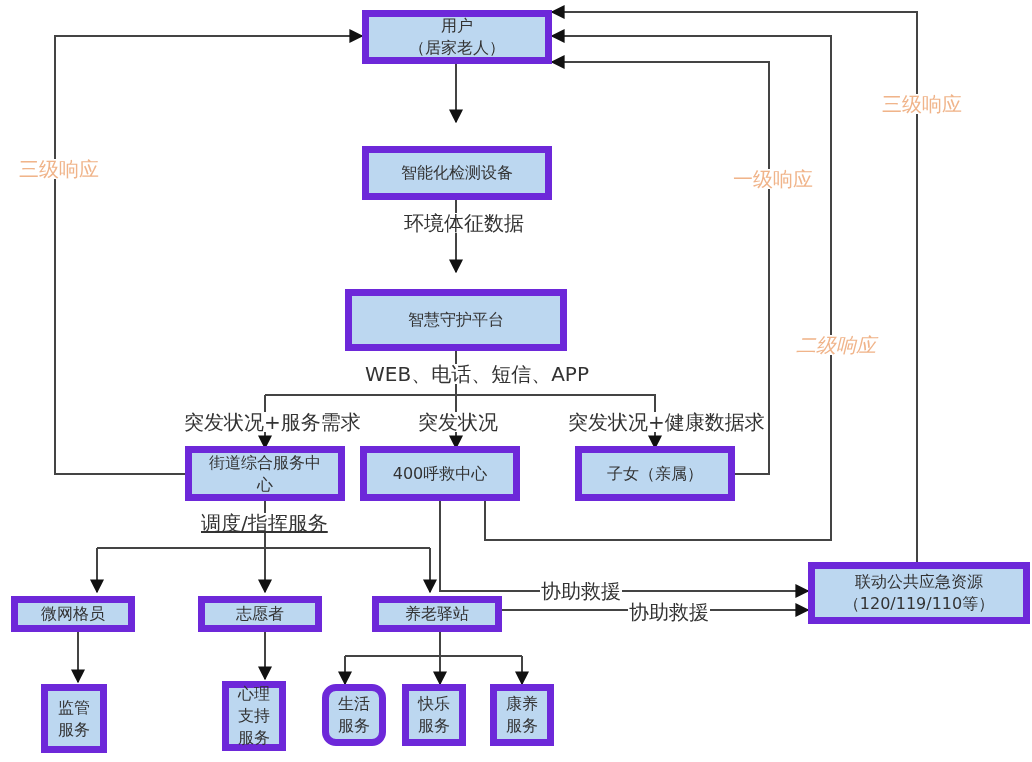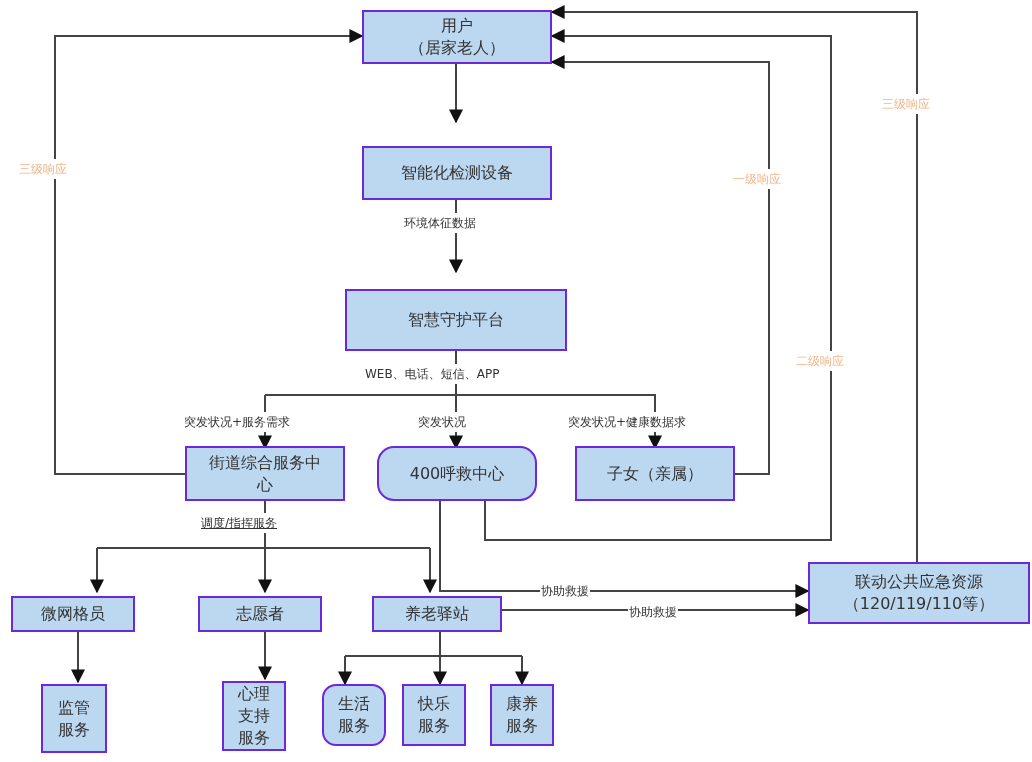--- a/index.html
+++ b/index.html
@@ -1,22 +1,22 @@
 <!DOCTYPE html>
 <html><head>
 <meta charset="utf-8">
 <style>
   html, body { margin:0; padding:0; background:#ffffff; }
   body { width:1032px; height:762px; position:relative; overflow:hidden;
          font-family: "DejaVu Sans", "Liberation Sans", sans-serif; }
   svg#wires { position:absolute; left:0; top:0; }
   .node { position:absolute; box-sizing:border-box; background:#bcd7f0;
-          border:2px solid #6d28d9; display:flex; align-items:center; justify-content:center;
+          border:7px solid #6d28d9; display:flex; align-items:center; justify-content:center;
           text-align:center; color:#333; font-size:16px; line-height:22px; white-space:pre-line; }
-  .lbl { position:absolute; font-size:12px; color:#333; background:#fff; white-space:nowrap;
+  .lbl { position:absolute; font-size:20px; color:#333; background:#fff; white-space:nowrap;
          line-height:20px; padding:0 1px; }
   .resp { color:#f0b48a; }
 </style>
 </head>
 <body>
 
 <svg id="wires" width="1032" height="762">
   <defs>
     <marker id="ah" viewBox="0 0 10 10" refX="9" refY="5" markerWidth="7" markerHeight="7" orient="auto">
       <path d="M0,0 L10,5 L0,10 z" fill="#111"></path>
@@ -47,21 +47,21 @@
     <path d="M522,660 V684" marker-end="url(#ah)"></path>
   </g>
 </svg>
 
 <div class="node" style="left:362px;top:10px;width:190px;height:54px;">用户
 （居家老人）</div>
 <div class="node" style="left:362px;top:122px;width:190px;height:54px;margin-top:24px;">智能化检测设备</div>
 <div class="node" style="left:345px;top:289px;width:222px;height:62px;">智慧守护平台</div>
 <div class="node" style="left:185px;top:446px;width:160px;height:55px;">街道综合服务中
 心</div>
-<div class="node" style="left:377px;top:446px;width:160px;height:55px;border-radius:17px;">400呼救中心</div>
+<div class="node" style="left:360px;top:446px;width:160px;height:55px;">400呼救中心</div>
 <div class="node" style="left:575px;top:446px;width:160px;height:55px;">子女（亲属）</div>
 <div class="node" style="left:808px;top:562px;width:222px;height:62px;">联动公共应急资源
 （120/119/110等）</div>
 <div class="node" style="left:11px;top:596px;width:124px;height:36px;">微网格员</div>
 <div class="node" style="left:198px;top:596px;width:124px;height:36px;">志愿者</div>
 <div class="node" style="left:372px;top:596px;width:130px;height:36px;">养老驿站</div>
 <div class="node" style="left:41px;top:684px;width:66px;height:69px;">监管
 服务</div>
 <div class="node" style="left:222px;top:681px;width:64px;height:70px;">心理
 支持
@@ -76,14 +76,14 @@
 <div class="lbl" style="left:403px;top:213px;">环境体征数据</div>
 <div class="lbl" style="left:364px;top:364px;">WEB、电话、短信、APP</div>
 <div class="lbl" style="left:183px;top:412px;">突发状况+服务需求</div>
 <div class="lbl" style="left:417px;top:412px;">突发状况</div>
 <div class="lbl" style="left:567px;top:412px;">突发状况+健康数据求</div>
 <div class="lbl" style="left:200px;top:513px;text-decoration:underline;">调度/指挥服务</div>
 <div class="lbl" style="left:540px;top:581px;">协助救援</div>
 <div class="lbl" style="left:628px;top:602px;">协助救援</div>
 <div class="lbl resp" style="left:18px;top:159px;">三级响应</div>
 <div class="lbl resp" style="left:732px;top:169px;">一级响应</div>
-<div class="lbl resp" style="left:795px;top:351px;">二级响应</div>
+<div class="lbl resp" style="left:795px;top:335px;font-style:italic;">二级响应</div>
 <div class="lbl resp" style="left:881px;top:94px;">三级响应</div>
 
 </body></html>

